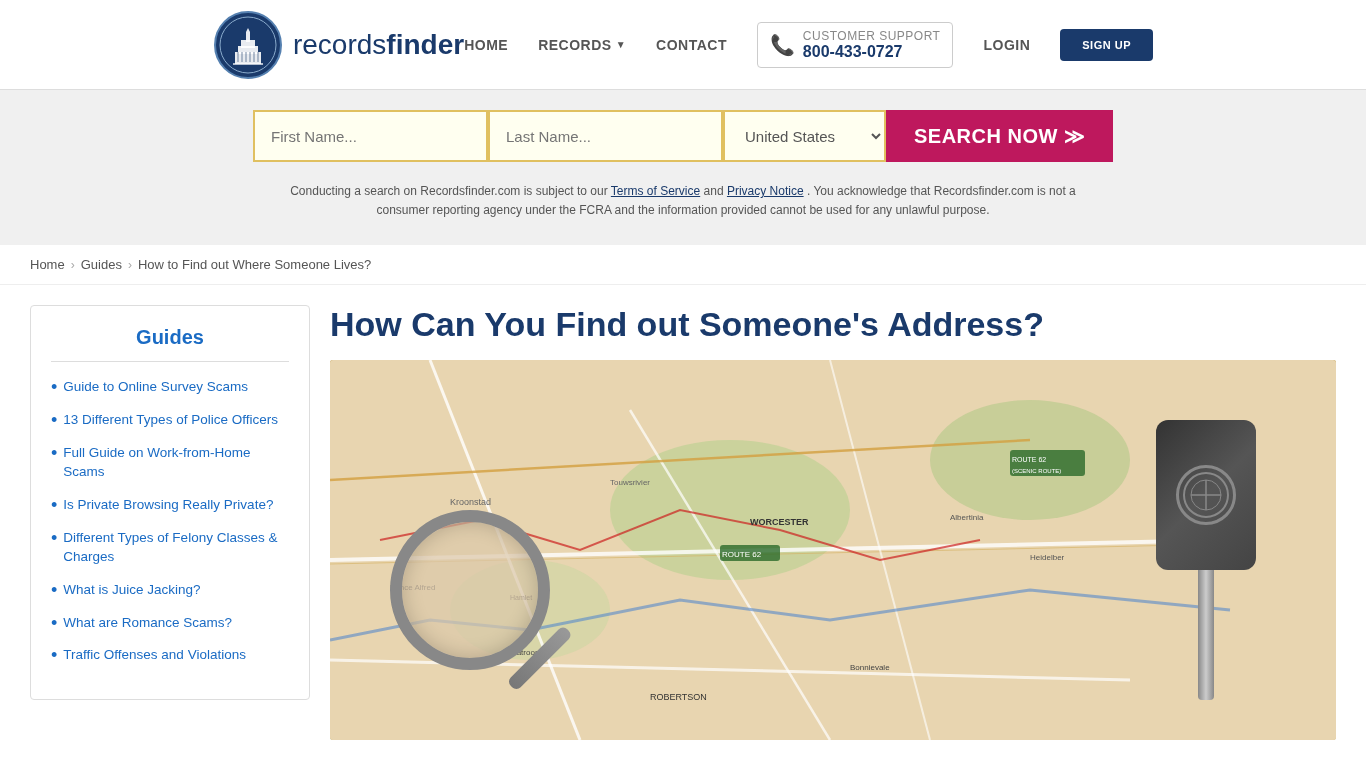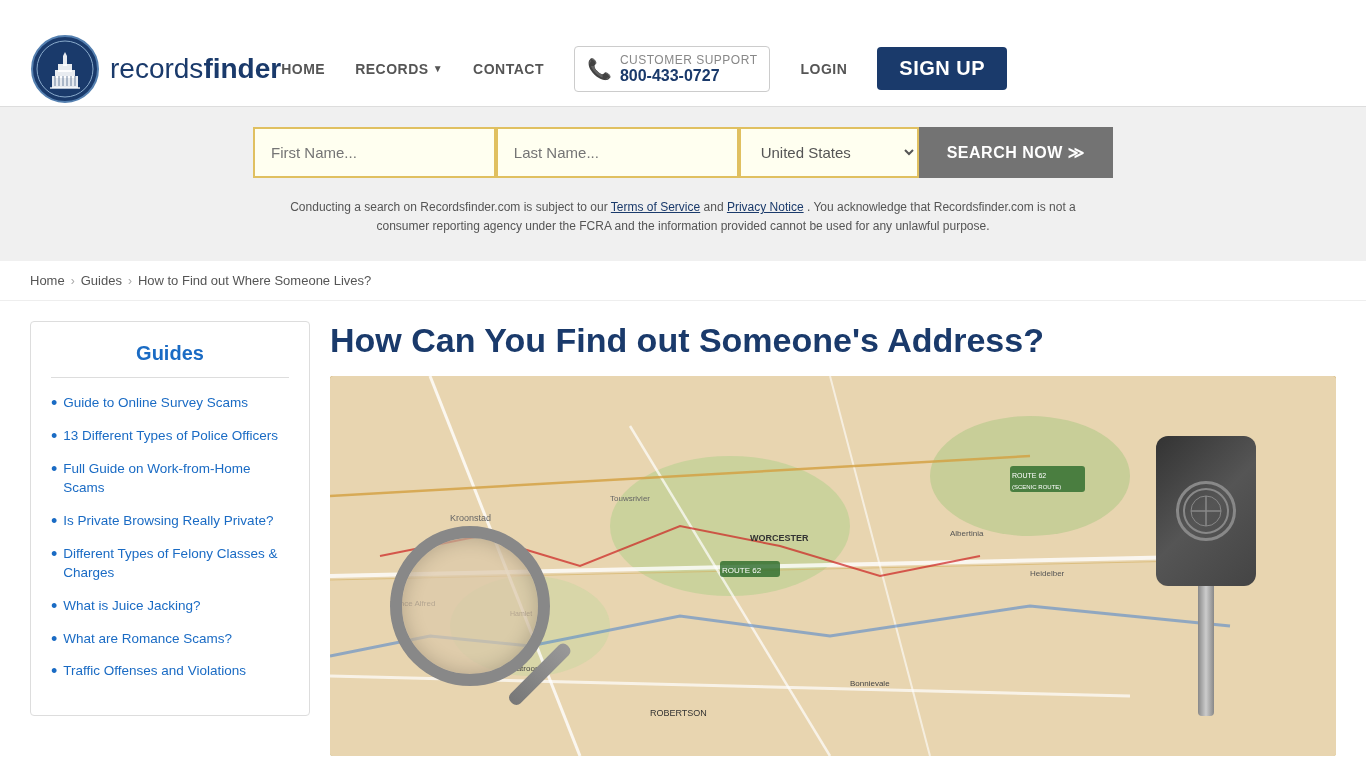--- a/index.html
+++ b/index.html
@@ -2,26 +2,25 @@
 <html><head>
   <meta charset="utf-8">
   <style>
     * { margin: 0; padding: 0; box-sizing: border-box; }
     body { font-family: Arial, sans-serif; font-size: 14px; color: #333; background: #fff; }
 
     
     #header {
       display: flex;
       align-items: center;
-      justify-content: flex-start;
+      justify-content: center;
       padding: 10px 30px;
       background: #fff;
       border-bottom: 1px solid #ddd;
-      height: 76px;
-      margin-top: 31px;
+      height: 90px;
     }
     #logo-area {
       display: flex;
       align-items: center;
       gap: 10px;
     }
     #logo-icon {
       width: 70px;
       height: 70px;
     }
@@ -77,21 +76,21 @@
     #login-btn {
       font-size: 14px;
       font-weight: 700;
       color: #555;
       text-decoration: none;
       cursor: pointer;
     }
     #signup-btn {
       background: #1a3a6b;
       color: #fff;
-      font-size: 20px;
+      font-size: 11px;
       font-weight: 700;
       padding: 10px 22px;
       border: none;
       border-radius: 4px;
       cursor: pointer;
       text-transform: uppercase;
       letter-spacing: 0.5px;
     }
 
     
@@ -125,23 +124,23 @@
     }
     #state-select {
       width: 180px;
       background: #fff;
       color: #555;
       border-left: 1px solid #ccc;
       cursor: pointer;
       appearance: auto;
     }
     #search-btn {
-      background: #737373;
+      background: #be185d;
       color: #fff;
-      font-size: 16px;
+      font-size: 20px;
       font-weight: 700;
       padding: 14px 28px;
       border: none;
       cursor: pointer;
       letter-spacing: 0.5px;
       white-space: nowrap;
     }
     #search-disclaimer {
       margin-top: 20px;
       font-size: 12px;

